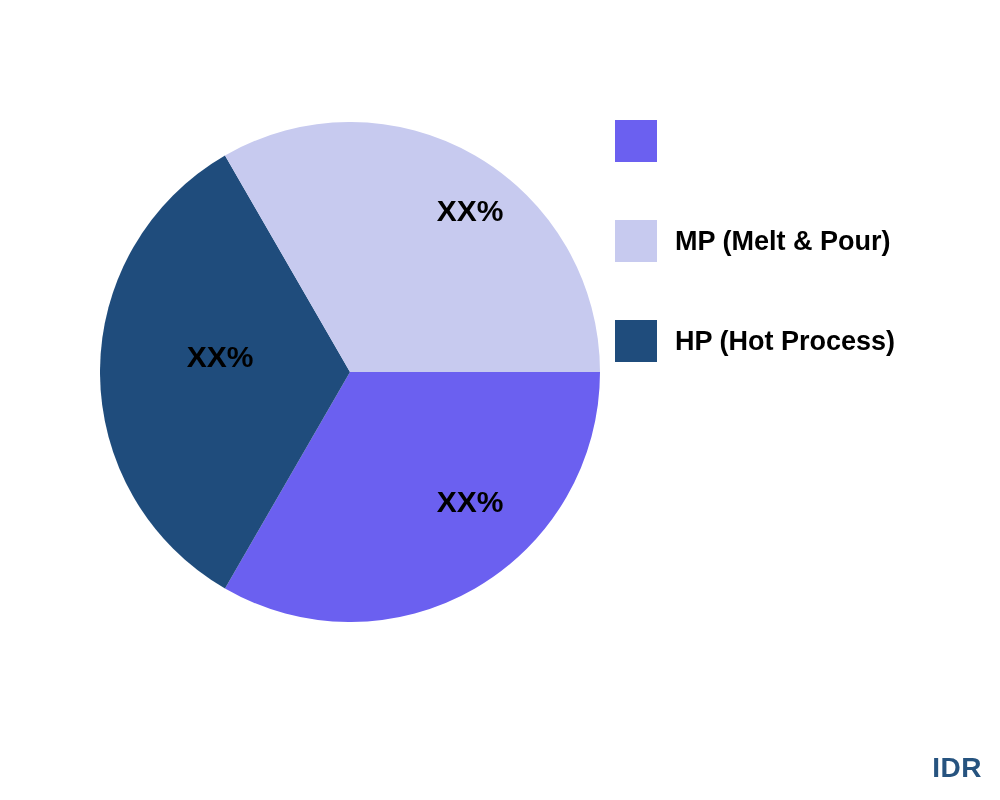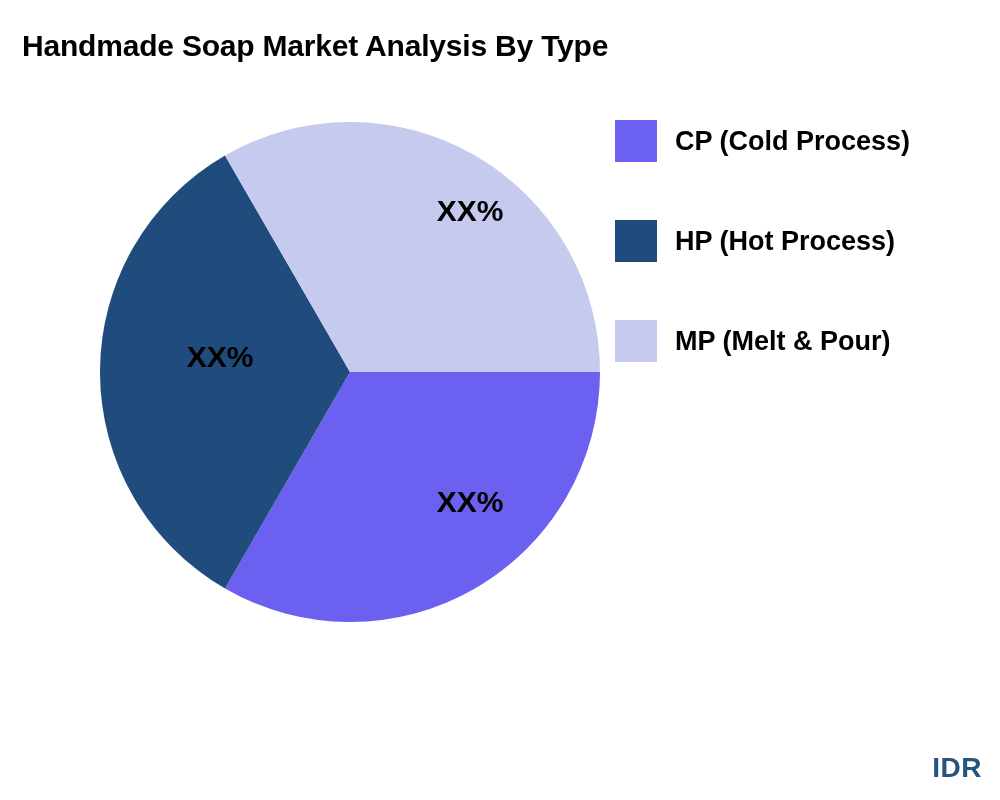--- a/index.html
+++ b/index.html
@@ -100,51 +100,49 @@
     letter-spacing: 0.5px;
     color: #26537f;
     margin-top: 48px;
   }
 </style>
 </head>
 <body>
 
 <div id="chart-root">
 
-  <div id="chart-title">Handmade Soap Market Analysis By Type</div>
 
   <div id="pie-area">
     <svg id="pie-svg" viewBox="0 0 500 500">
       <g id="pie-slices">
           <path d="M 250 250 L 500.00 250.00 A 250 250 0 0 1 125.00 466.51 Z" fill="#6B60F0"></path>
           <path d="M 250 250 L 125.00 466.51 A 250 250 0 0 1 125.00 33.49 Z" fill="#1F4C7C"></path>
           <path d="M 250 250 L 125.00 33.49 A 250 250 0 0 1 500.00 250.00 Z" fill="#C7CAEF"></path>
         </g>
       <g id="pie-labels">
           <text x="370" y="382" class="slice-label">XX%</text>
           <text x="120" y="237" class="slice-label">XX%</text>
           <text x="370" y="91" class="slice-label">XX%</text>
         </g>
     </svg>
   </div>
 
   <div id="legend">
 
     <div class="legend-row">
       <span class="legend-swatch" id="swatch-0" style="background: rgb(107, 96, 240);"></span>
-      <span class="legend-label">CP (Cold Process)</span>
+    </div>
+
+    <div class="legend-row">
+      <span class="legend-swatch" id="swatch-2" style="background: rgb(199, 202, 239);"></span>
+      <span class="legend-label">MP (Melt &amp; Pour)</span>
     </div>
 
     <div class="legend-row">
       <span class="legend-swatch" id="swatch-1" style="background: rgb(31, 76, 124);"></span>
       <span class="legend-label">HP (Hot Process)</span>
-    </div>
-
-    <div class="legend-row">
-      <span class="legend-swatch" id="swatch-2" style="background: rgb(199, 202, 239);"></span>
-      <span class="legend-label">MP (Melt &amp; Pour)</span>
     </div>
 
   </div>
 
   <div id="watermark">IDR</div>
 
 </div>
 
 </body></html>

